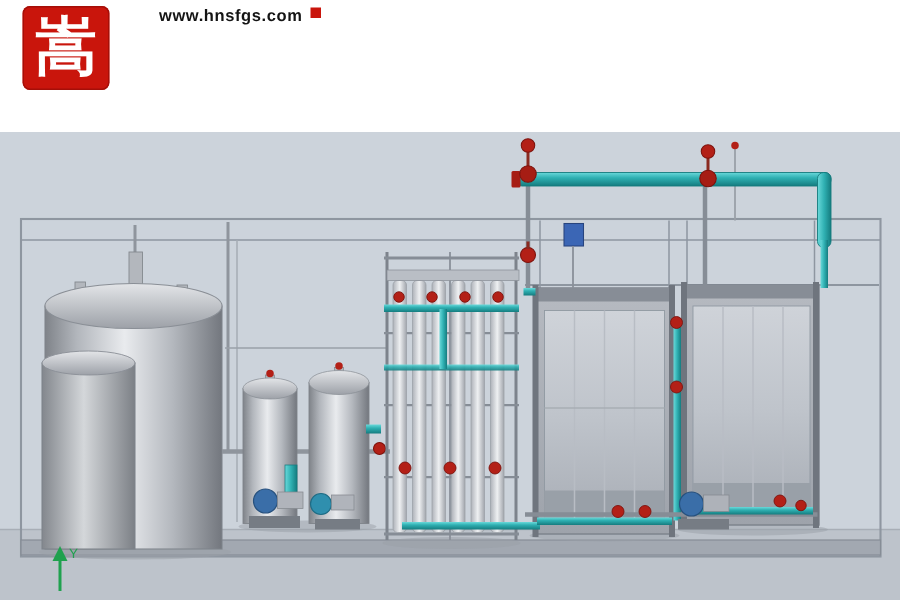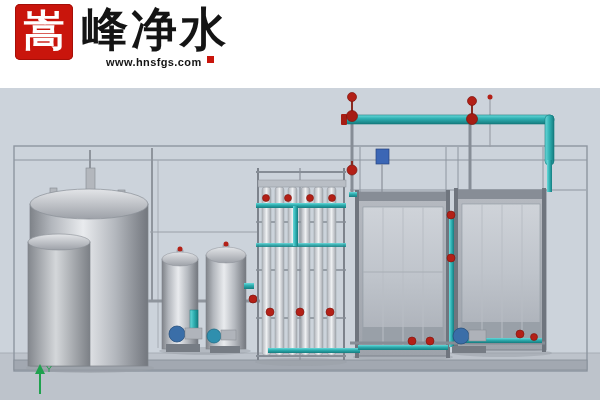--- a/index.html
+++ b/index.html
@@ -22,21 +22,20 @@
 </head>
 <body>
 
 <div class="stage">
 
   <header class="logo">
     <div class="seal">
       <span>嵩</span>
     </div>
     <div class="brand">
-      <div class="brand-name">峰净水</div>
       <div class="website-row">
         <span class="website">www.hnsfgs.com</span>
         <span class="sq"></span>
       </div>
     </div>
   </header>
 
   <svg width="600" height="400" viewBox="0 0 600 400">
     <defs>
       <linearGradient id="steelH" x1="0" y1="0" x2="1" y2="0">

